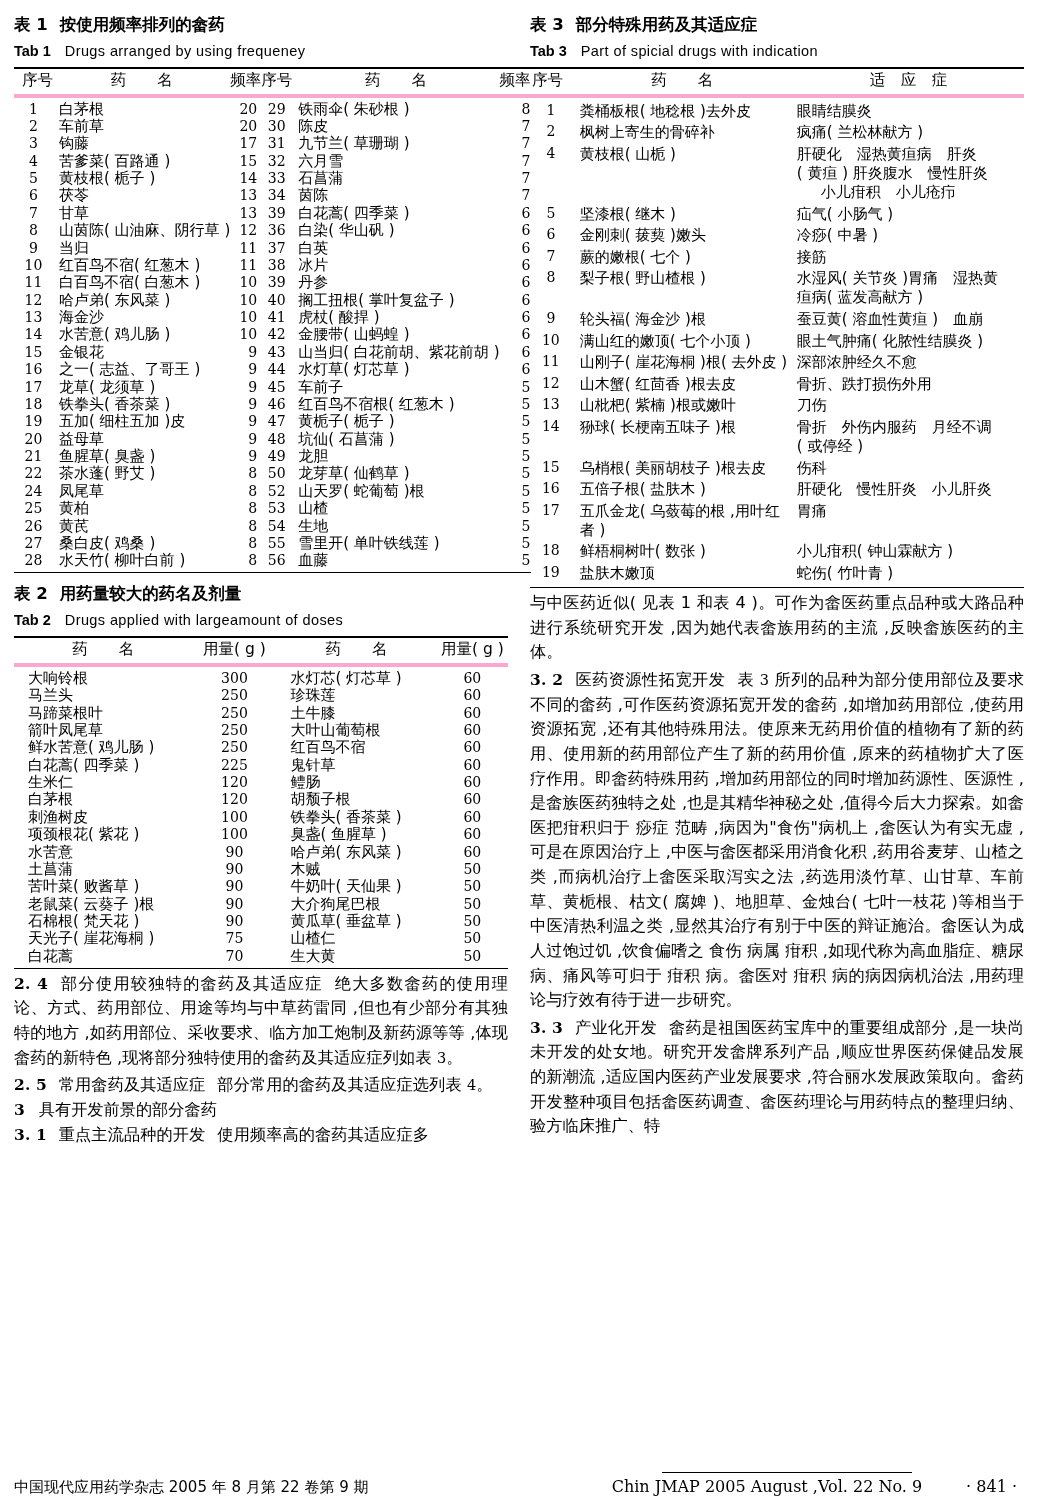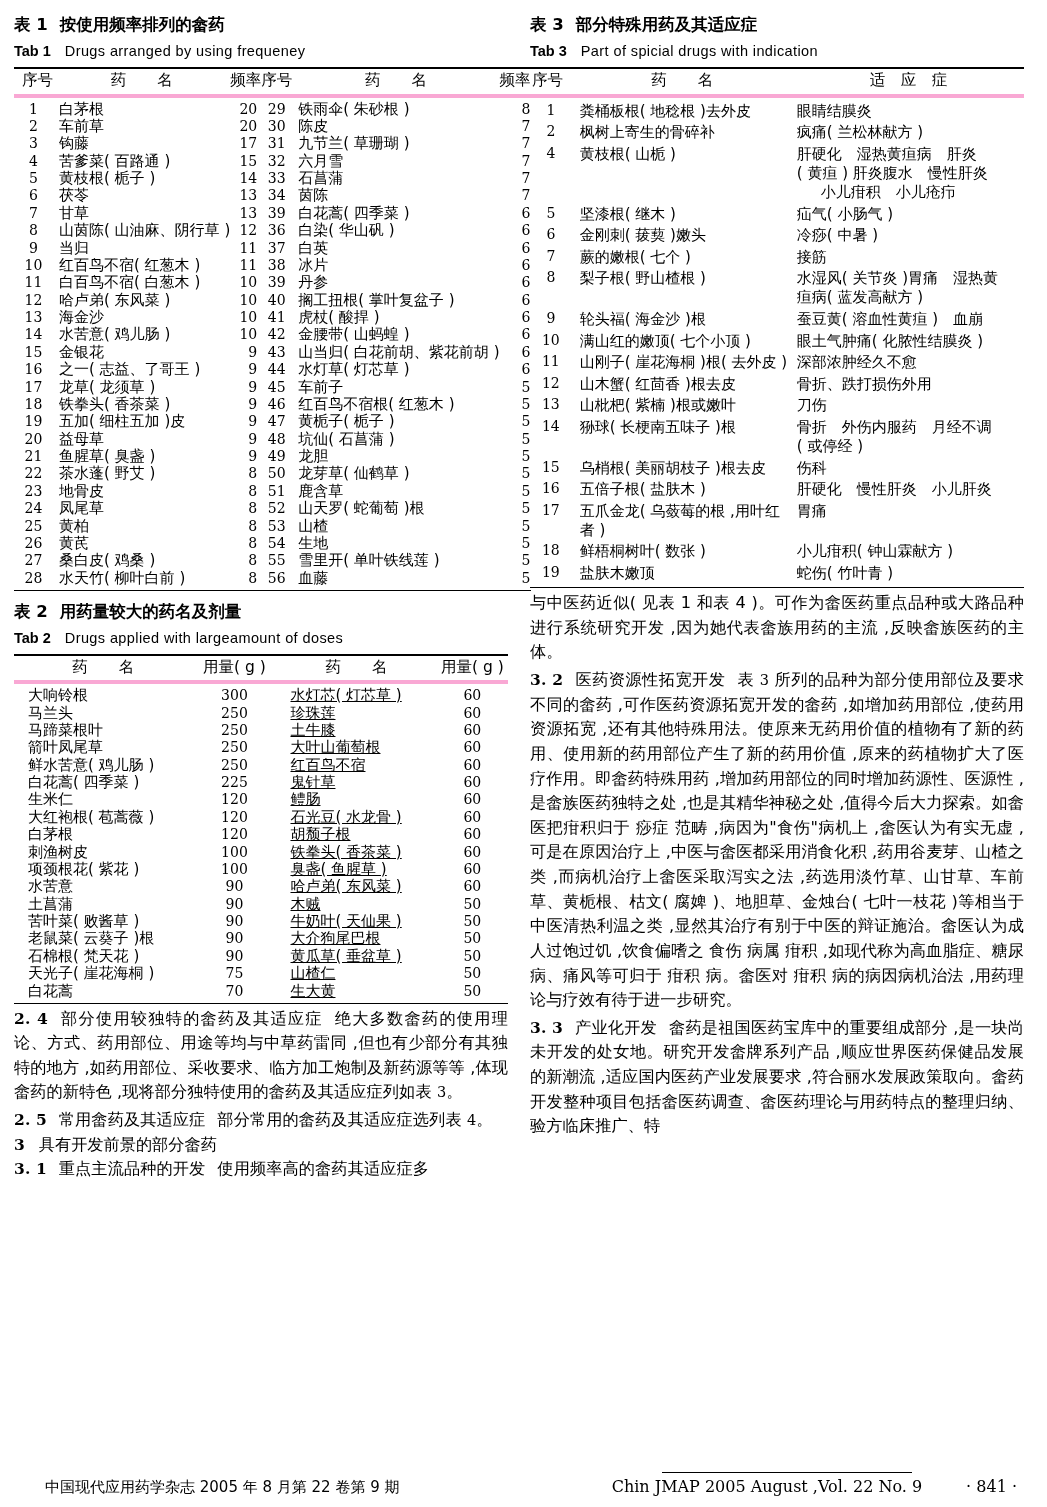--- a/index.html
+++ b/index.html
@@ -99,21 +99,21 @@
   .t1 th.h-nm { width: 168px; text-align: center; }
   .t1 th.h-fr { width: 40px; text-align: right; }
   .t1 th.h-no2{ width: 38px; text-align: right; }
   .t1 th.h-nm2{ width: 165px; text-align: center; }
   .t1 th.h-fr2{ width: 38px; text-align: right; }
 
   
   .t2 { font-size: 15px; }
   .t2 .c-nm  { width: 186px; text-align: left; padding-left: 14px !important; }
   .t2 .c-ds  { width: 96px;  text-align: center; }
-  .t2 .c-nm2 { width: 166px; text-align: left; padding-left: 14px !important; text-decoration: underline; }
+  .t2 .c-nm2 { width: 166px; text-align: left; padding-left: 14px !important; }
   .t2 .c-ds2 { width: 76px;  text-align: center; }
   .t2 th.h2a { width: 186px; text-align: center; }
   .t2 th.h2b { width: 96px;  text-align: center; }
   .t2 th.h2c { width: 166px; text-align: center; }
   .t2 th.h2d { width: 76px;  text-align: center; }
 
   
   .t3 { font-size: 15px; }
   .t3 .c-no  { width: 40px; text-align: center; vertical-align: top; }
   .t3 .c-nm  { width: 218px; text-align: left; padding-left: 8px !important; white-space: normal; }
@@ -162,21 +162,20 @@
     left: 14px;
     right: 14px;
     bottom: 10px;
     display: flex;
     justify-content: space-between;
     align-items: baseline;
     font-size: 14.5px;
   }
   .footer .f-left {
     font-size: 15px;
-    margin-left: 31px;
   }
   .footer .f-right {
     font-family: "DejaVu Serif", "Liberation Serif", serif;
     font-size: 16px;
     display: flex;
     gap: 44px;
     align-items: center;
     padding-right: 16px;
   }
   .f-rule {
@@ -384,28 +383,20 @@
             </tr>
             <tr>
               <td class="c-no num">22</td>
               <td class="c-name">茶水蓬( 野艾 )</td>
               <td class="c-fr num">8</td>
               <td class="c-no2 num">50</td>
               <td class="c-name2">龙芽草( 仙鹤草 )</td>
               <td class="c-fr2 num">5</td>
             </tr>
             <tr>
-              <td class="c-no num">23</td>
-              <td class="c-name">地骨皮</td>
-              <td class="c-fr num">8</td>
-              <td class="c-no2 num">51</td>
-              <td class="c-name2">鹿含草</td>
-              <td class="c-fr2 num">5</td>
-            </tr>
-            <tr>
               <td class="c-no num">24</td>
               <td class="c-name">凤尾草</td>
               <td class="c-fr num">8</td>
               <td class="c-no2 num">52</td>
               <td class="c-name2">山天罗( 蛇葡萄 )根</td>
               <td class="c-fr2 num">5</td>
             </tr>
             <tr>
               <td class="c-no num">25</td>
               <td class="c-name">黄柏</td>
@@ -498,26 +489,20 @@
               <td class="c-nm2">鬼针草</td>
               <td class="c-ds2 num">60</td>
             </tr>
             <tr>
               <td class="c-nm">生米仁</td>
               <td class="c-ds num">120</td>
               <td class="c-nm2">鳢肠</td>
               <td class="c-ds2 num">60</td>
             </tr>
             <tr>
-              <td class="c-nm">大红袍根( 苞蒿薇 )</td>
-              <td class="c-ds num">120</td>
-              <td class="c-nm2">石光豆( 水龙骨 )</td>
-              <td class="c-ds2 num">60</td>
-            </tr>
-            <tr>
               <td class="c-nm">白茅根</td>
               <td class="c-ds num">120</td>
               <td class="c-nm2">胡颓子根</td>
               <td class="c-ds2 num">60</td>
             </tr>
             <tr>
               <td class="c-nm">刺渔树皮</td>
               <td class="c-ds num">100</td>
               <td class="c-nm2">铁拳头( 香茶菜 )</td>
               <td class="c-ds2 num">60</td>

